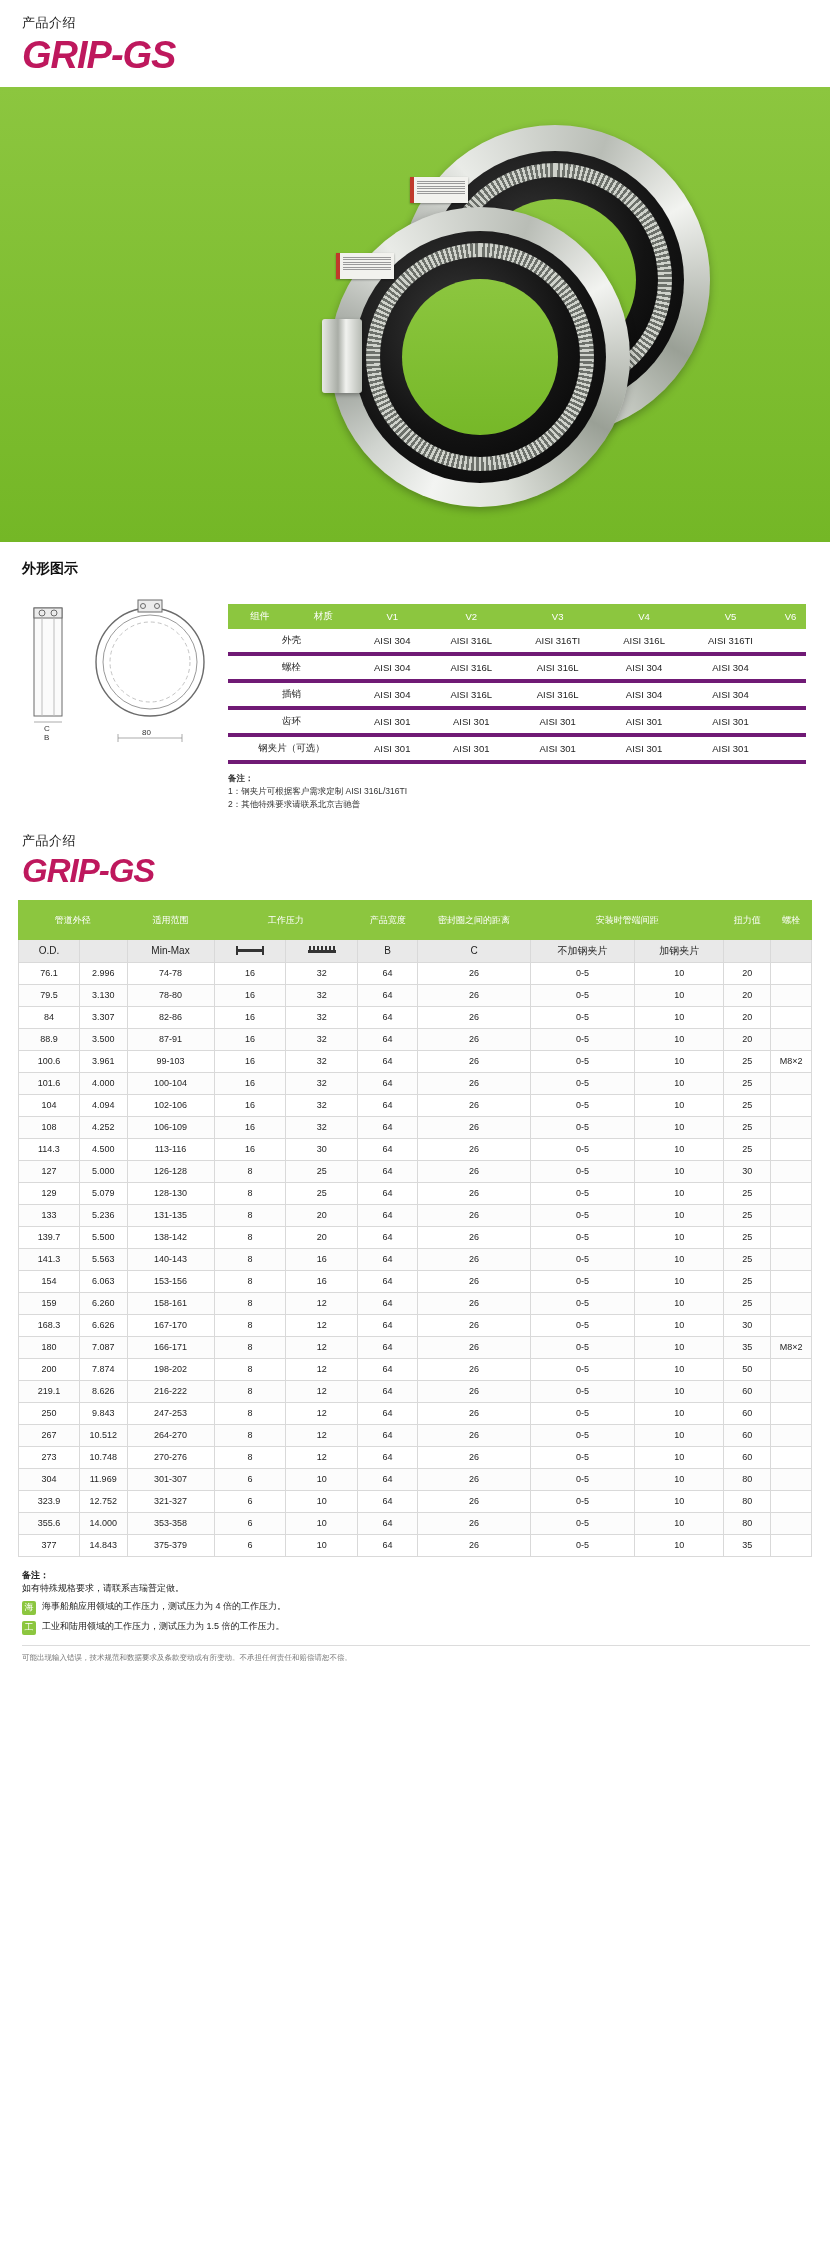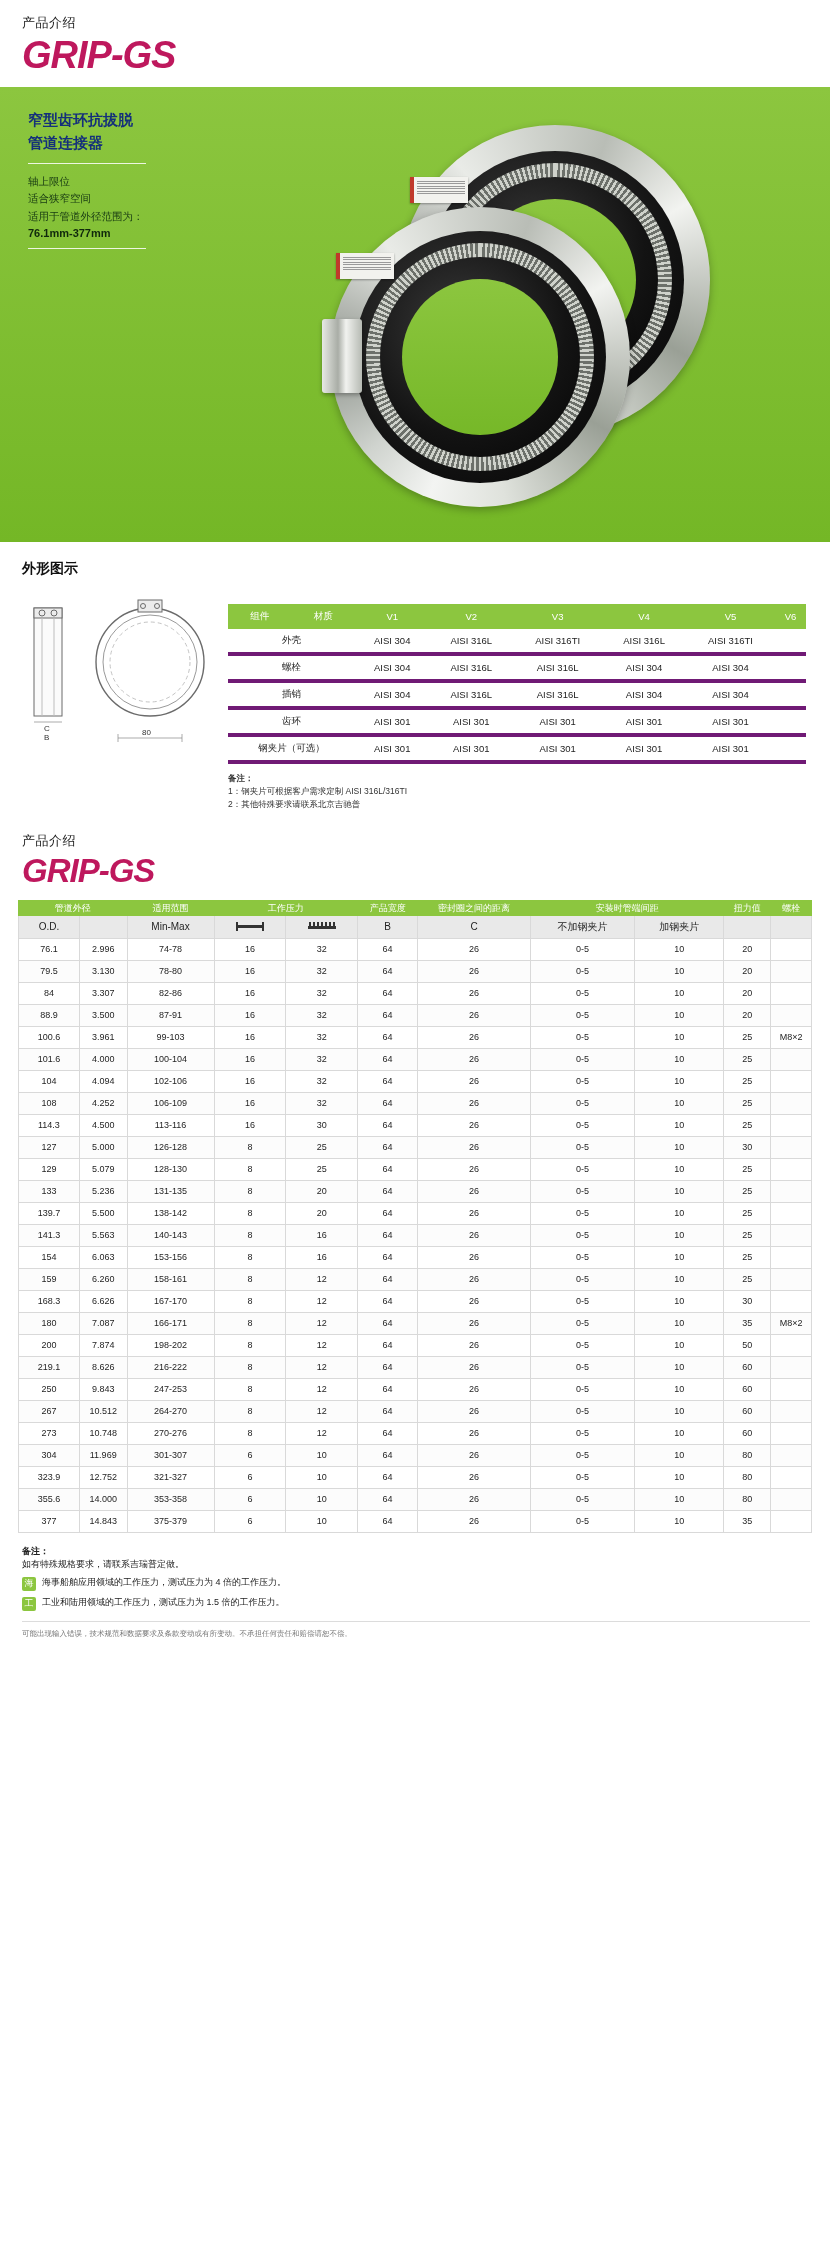--- a/index.html
+++ b/index.html
@@ -130,21 +130,21 @@
     border: 1px solid #d9d9d9;
     padding: 4px 2px;
     color:#1e1e1e;
   }
   table.spec thead tr.h1 th {
     background: #8cc63f;
     color: #fff;
     font-size: 9px;
     font-weight: normal;
     border-color:#8cc63f;
-    padding: 1px 2px;
+    padding: 13px 2px;
     line-height:1.35;
   }
   table.spec thead tr.h2 th, table.spec thead tr.h3 th {
     background: #e9e9e9;
     font-weight: normal;
     font-size: 10px;
     padding: 4px 10px;
   }
   table.spec tbody td { background:#fff; height: 22px; }
   table.spec tbody tr:nth-child(even) td { background:#fcfcfc; }
@@ -172,32 +172,20 @@
 <body>
 
 <div class="page">
 
   <div class="hero-head">
     <div class="kicker">产品介绍</div>
     <div class="brand">GRIP-GS</div>
   </div>
 
   <div class="hero">
-    <div class="hero-text">
-      <div class="hero-title">
-        <span>窄型齿环抗拔脱</span><br>
-        <span>管道连接器</span>
-      </div>
-      <div class="hero-rule"></div>
-      <div class="hero-li">轴上限位</div>
-      <div class="hero-li">适合狭窄空间</div>
-      <div class="hero-li">适用于管道外径范围为：</div>
-      <div class="hero-range"><b>76.1mm-377mm</b></div>
-      <div class="hero-rule2"></div>
-    </div>
 
     <div class="photo">
 
       <div class="ring-wrap" style="left:100px; top:18px; width:310px; height:310px;">
         <div class="ring outer" style="left:0; top:0; width:310px; height:310px;"></div>
         <div class="ring inner-dark" style="left:26px; top:26px; width:258px; height:258px;"></div>
         <div class="teeth" style="left:38px; top:38px; width:234px; height:234px;"></div>
         <div class="ring inner-dark" style="left:52px; top:52px; width:206px; height:206px;"></div>
         <div class="ring inner-hole" style="left:74px; top:74px; width:162px; height:162px;"></div>
         <div class="clamp-box" style="left:-6px; top:118px; width:40px; height:74px;"></div>

